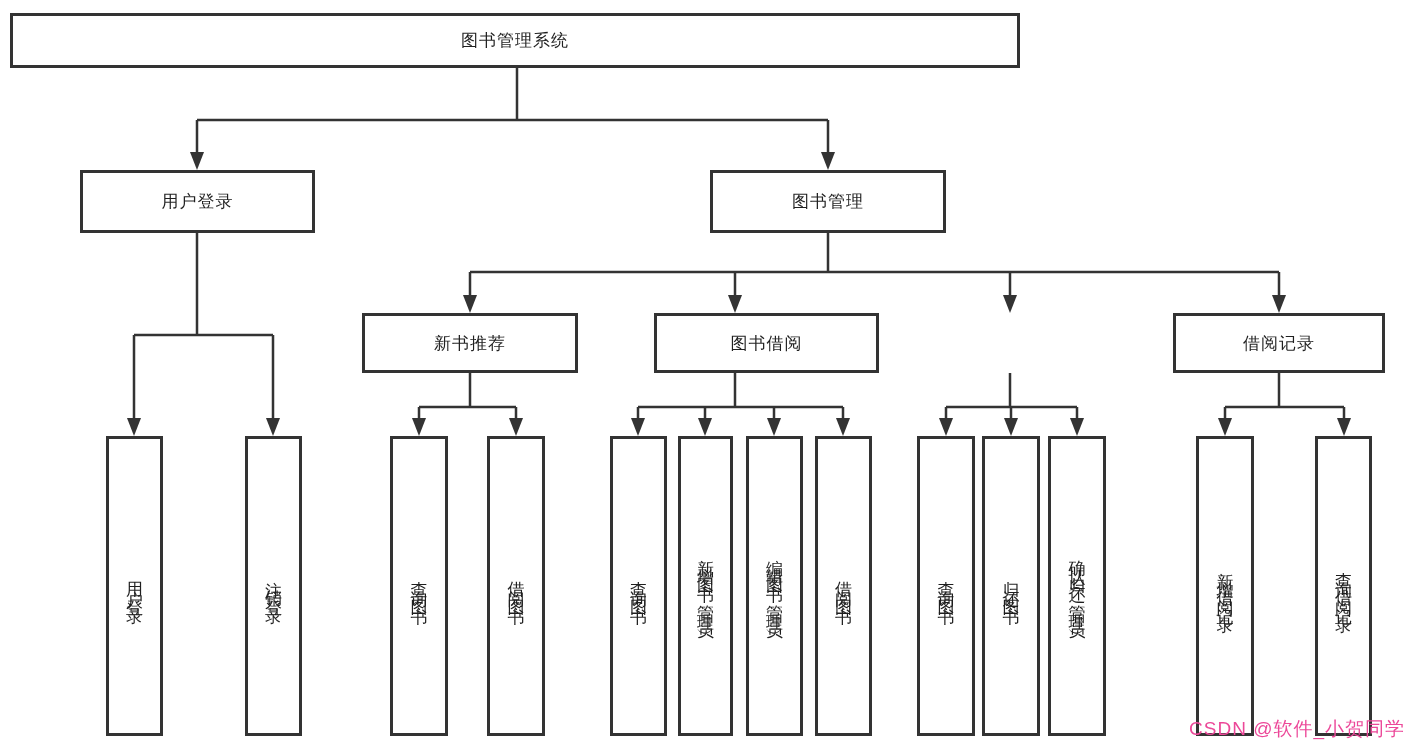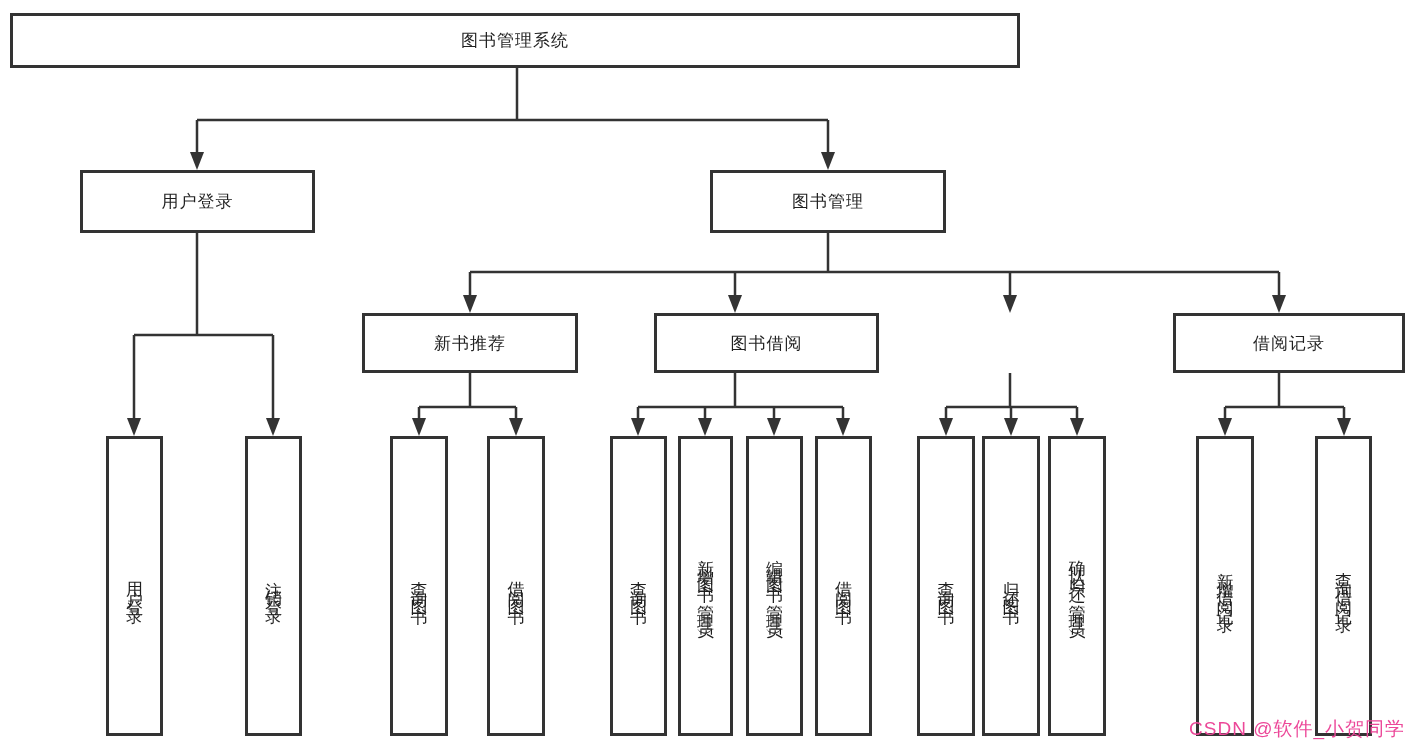--- a/index.html
+++ b/index.html
@@ -47,21 +47,21 @@
   }
   
   #n-root      { left: 10px;   top: 13px;  width: 1010px; height: 55px; }
   
   #n-userlogin { left: 80px;   top: 170px; width: 235px;  height: 63px; }
   #n-bookmgmt  { left: 710px;  top: 170px; width: 236px;  height: 63px; }
   
   #n-newrec    { left: 362px;  top: 313px; width: 216px;  height: 60px; }
   #n-borrow    { left: 623px;  top: 313px; width: 225px;  height: 60px; margin-left: 31px; }
   #n-current   { left: 902px;  top: 313px; width: 216px;  height: 60px; }
-  #n-records   { left: 1173px; top: 313px; width: 232px;  height: 60px; }
+  #n-records   { left: 1173px; top: 313px; width: 212px;  height: 60px; }
   
   #l0  { left: 106px;  width: 57px; }
   #l1  { left: 245px;  width: 57px; }
   #l2  { left: 390px;  width: 58px; }
   #l3  { left: 487px;  width: 58px; }
   #l4  { left: 610px;  width: 57px; }
   #l5  { left: 678px;  width: 55px; }
   #l6  { left: 746px;  width: 57px; }
   #l7  { left: 815px;  width: 57px; }
   #l8  { left: 917px;  width: 58px; }

